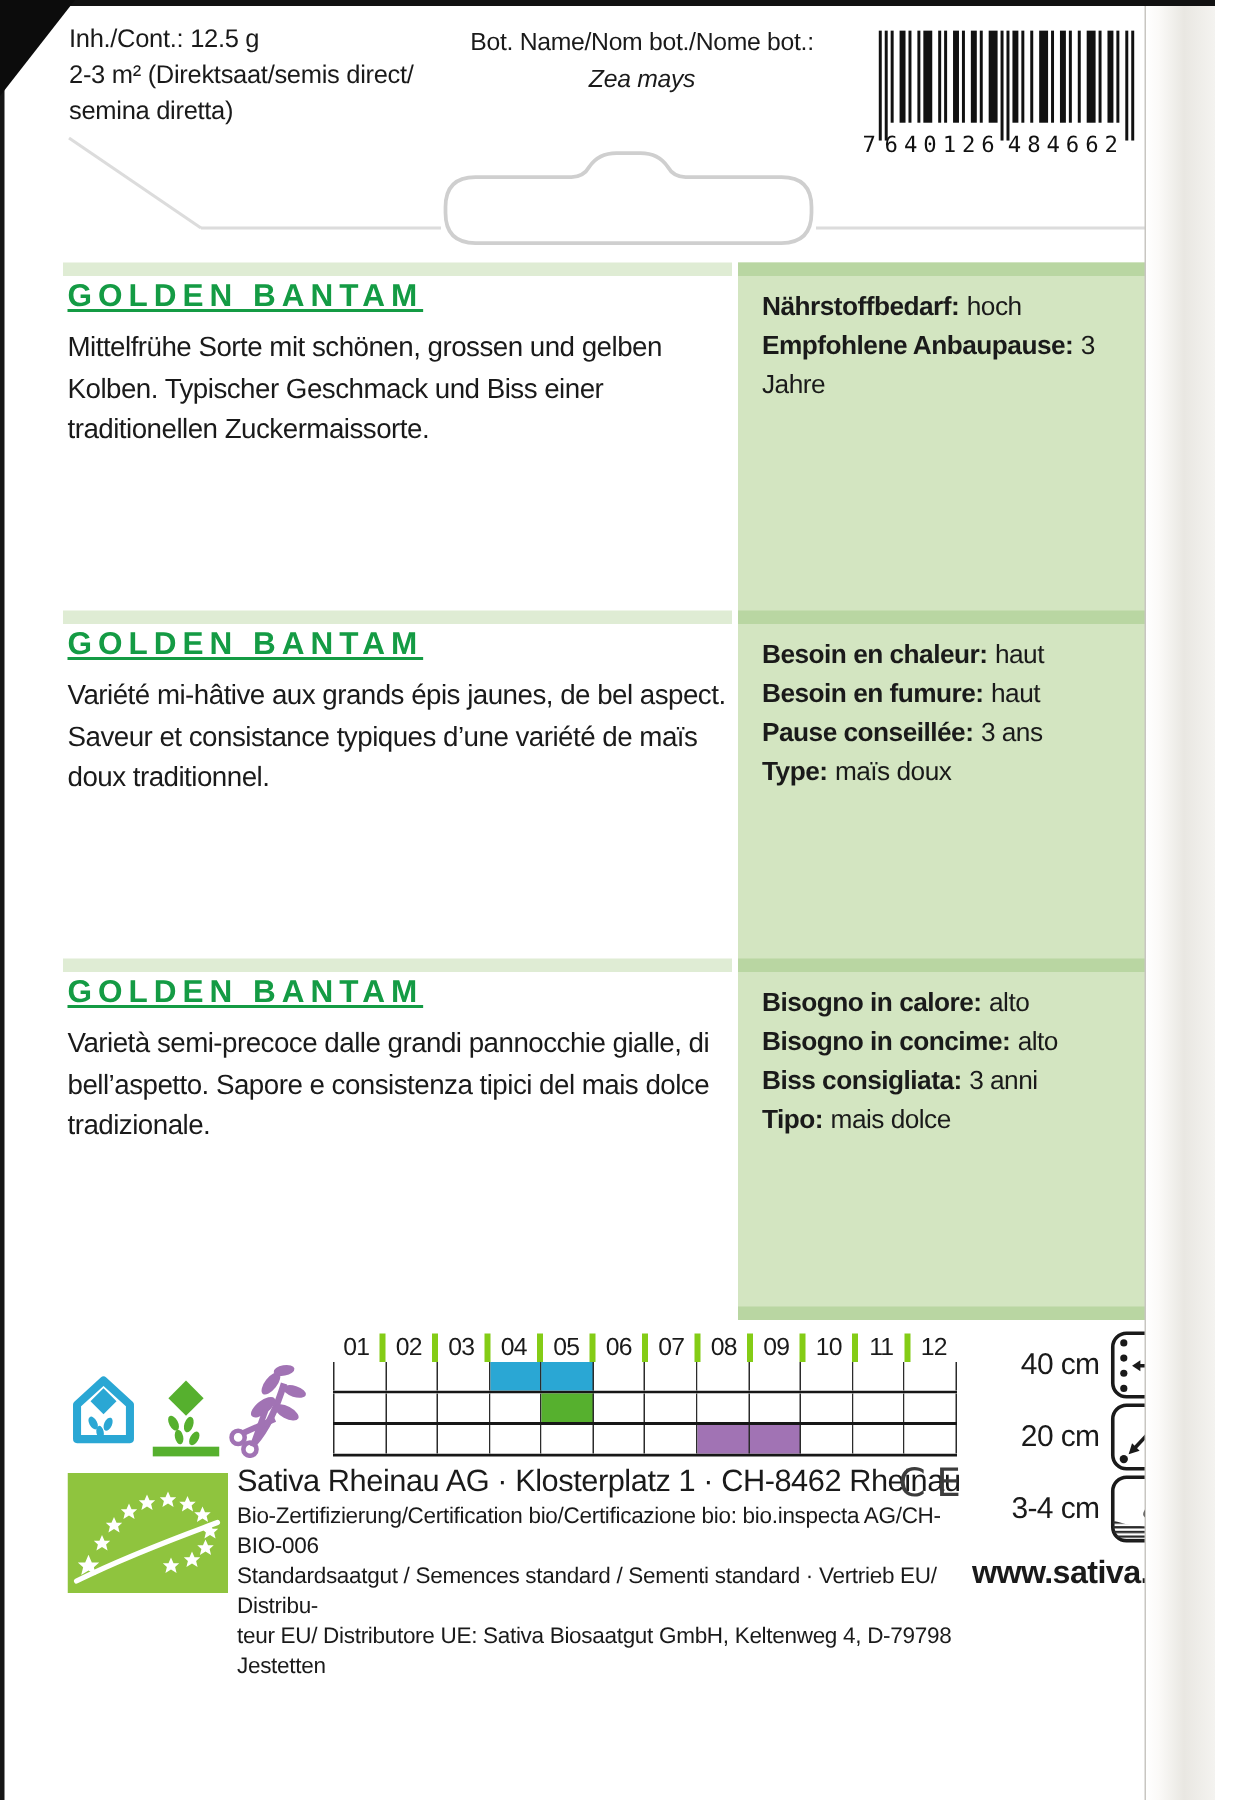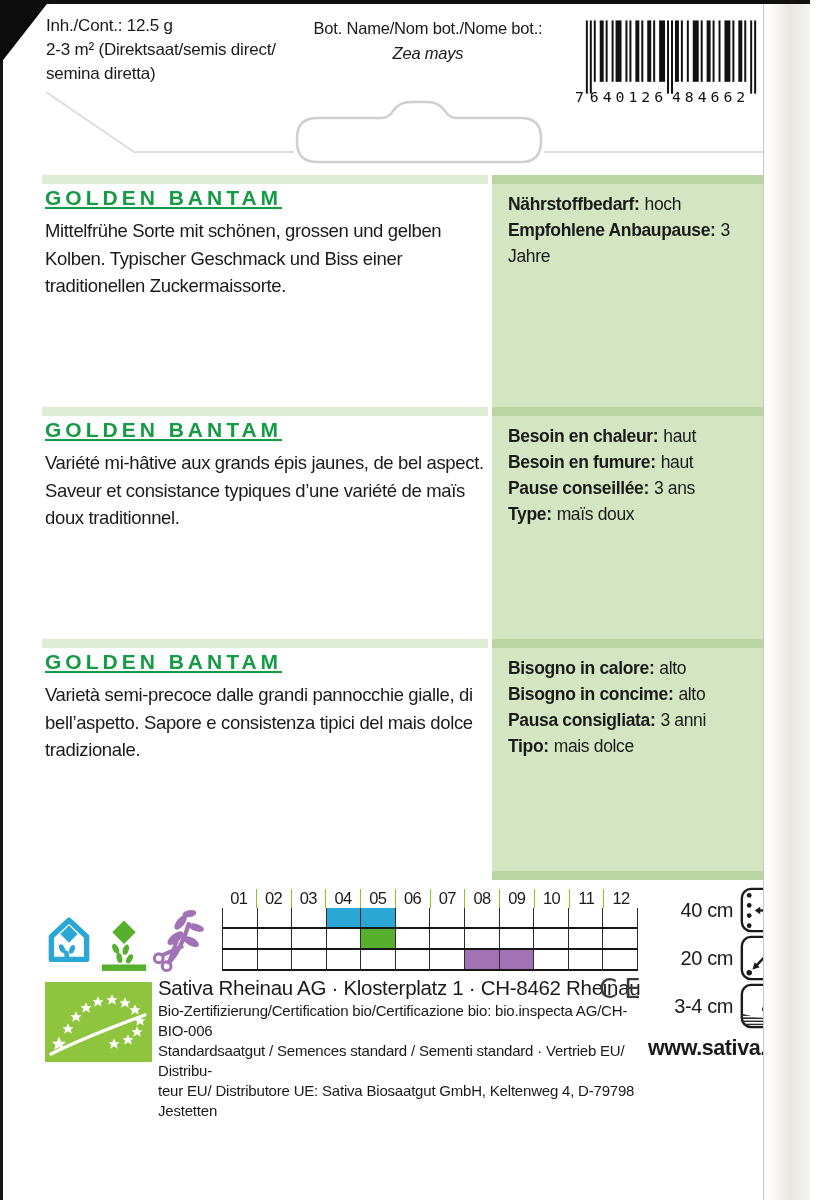--- a/index.html
+++ b/index.html
@@ -28,21 +28,21 @@
   
   .sec{position:absolute;left:45px;width:452px;}
   .sec h2{margin:0 0 7px 0;font-size:21px;font-weight:bold;letter-spacing:4px;color:#149b44;text-decoration:underline;}
   .sec p{margin:0;font-size:18.5px;line-height:27.5px;letter-spacing:-0.35px;}
   .info{position:absolute;left:508px;width:268px;font-size:17.5px;line-height:26px;letter-spacing:-0.35px;}
   .info .v{margin-left:5px;}
   
   .calendar{position:absolute;left:222px;top:889px;width:416px;}
   .cal-head{display:flex;height:19px;}
   .cal-head div{flex:1;text-align:center;font-size:16.5px;line-height:19px;letter-spacing:-0.5px;
-    border-right:1px solid #84cc16;}
+    border-right:4px solid #84cc16;}
   .cal-head div:last-child{border-right:none;text-align:center;}
   .cal-row{display:flex;height:19px;border-bottom:2px solid #171717;}
   .cal-row:first-of-type{border-top:2px solid #171717;}
   .cal-cell{flex:1;border-right:1.5px solid #2b2b2b;background:#fff;}
   .cal-cell:first-child{border-left:1.5px solid #2b2b2b;}
   .sowicon{position:absolute;}
   
   .sp-label{position:absolute;width:62px;text-align:right;font-size:20px;letter-spacing:-0.4px;}
   .sp-icon{position:absolute;left:740px;}
   .site{position:absolute;left:648px;top:1036px;font-size:21.5px;font-weight:bold;letter-spacing:-0.4px;}
@@ -146,21 +146,21 @@
   </div>
   <div class="info" style="top:423px">
     <div><b>Besoin en chaleur:</b><span class="v">haut</span></div>
     <div><b>Besoin en fumure:</b><span class="v">haut</span></div>
     <div><b>Pause conseillée:</b><span class="v">3 ans</span></div>
     <div><b>Type:</b><span class="v">maïs doux</span></div>
   </div>
   <div class="info" style="top:655px">
     <div><b>Bisogno in calore:</b><span class="v">alto</span></div>
     <div><b>Bisogno in concime:</b><span class="v">alto</span></div>
-    <div><b>Pausa consigliata:</b><span class="v">3 anni</span></div>
+    <div><b>Biss consigliata:</b><span class="v">3 anni</span></div>
     <div><b>Tipo:</b><span class="v">mais dolce</span></div>
   </div>
 
   <svg class="sowicon" style="left:46px;top:910px" width="46" height="62" viewBox="0 0 60 66">
     <path d="M7,27 L30,6 L53,27 L53,57 L7,57 Z" fill="none" stroke="#2aa7d4" stroke-width="7" stroke-linejoin="round"></path>
     <rect x="22" y="16" width="16" height="16" fill="#2aa7d4" transform="rotate(45 30 24)"></rect>
     <ellipse cx="21" cy="43" rx="3.4" ry="6" fill="#2aa7d4" transform="rotate(-28 21 43)"></ellipse>
     <ellipse cx="34" cy="44" rx="3.4" ry="6" fill="#2aa7d4" transform="rotate(24 34 44)"></ellipse>
     <ellipse cx="27" cy="51" rx="3.2" ry="5.6" fill="#2aa7d4" transform="rotate(-12 27 51)"></ellipse>
   </svg>

